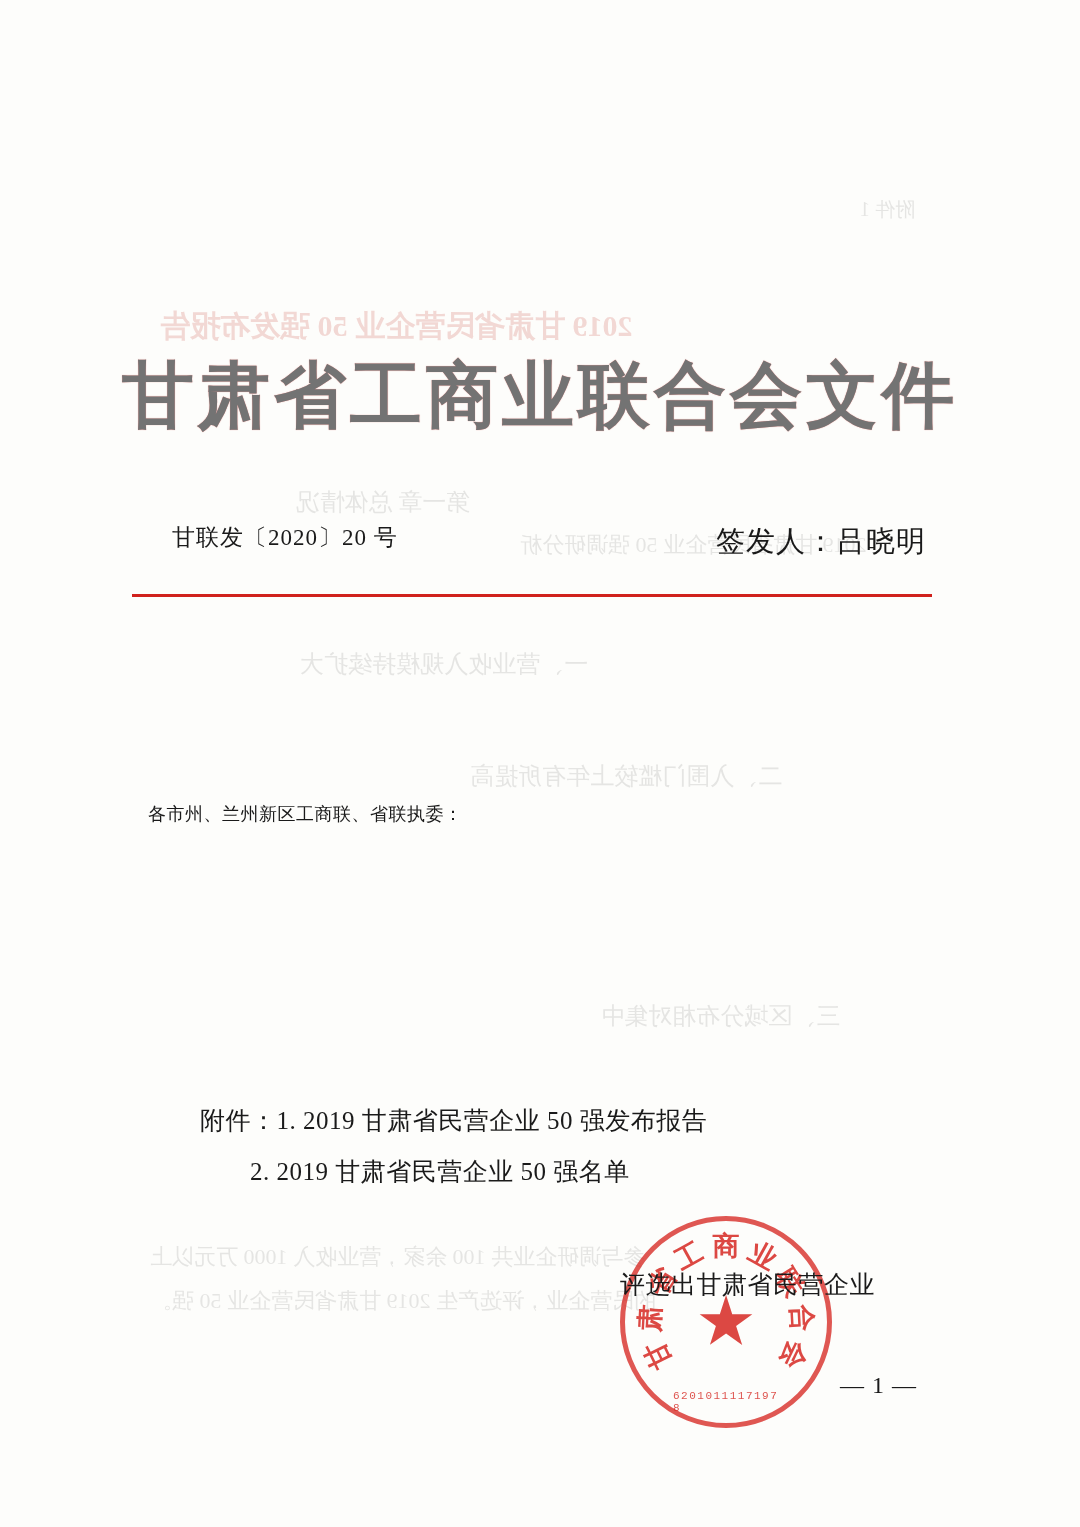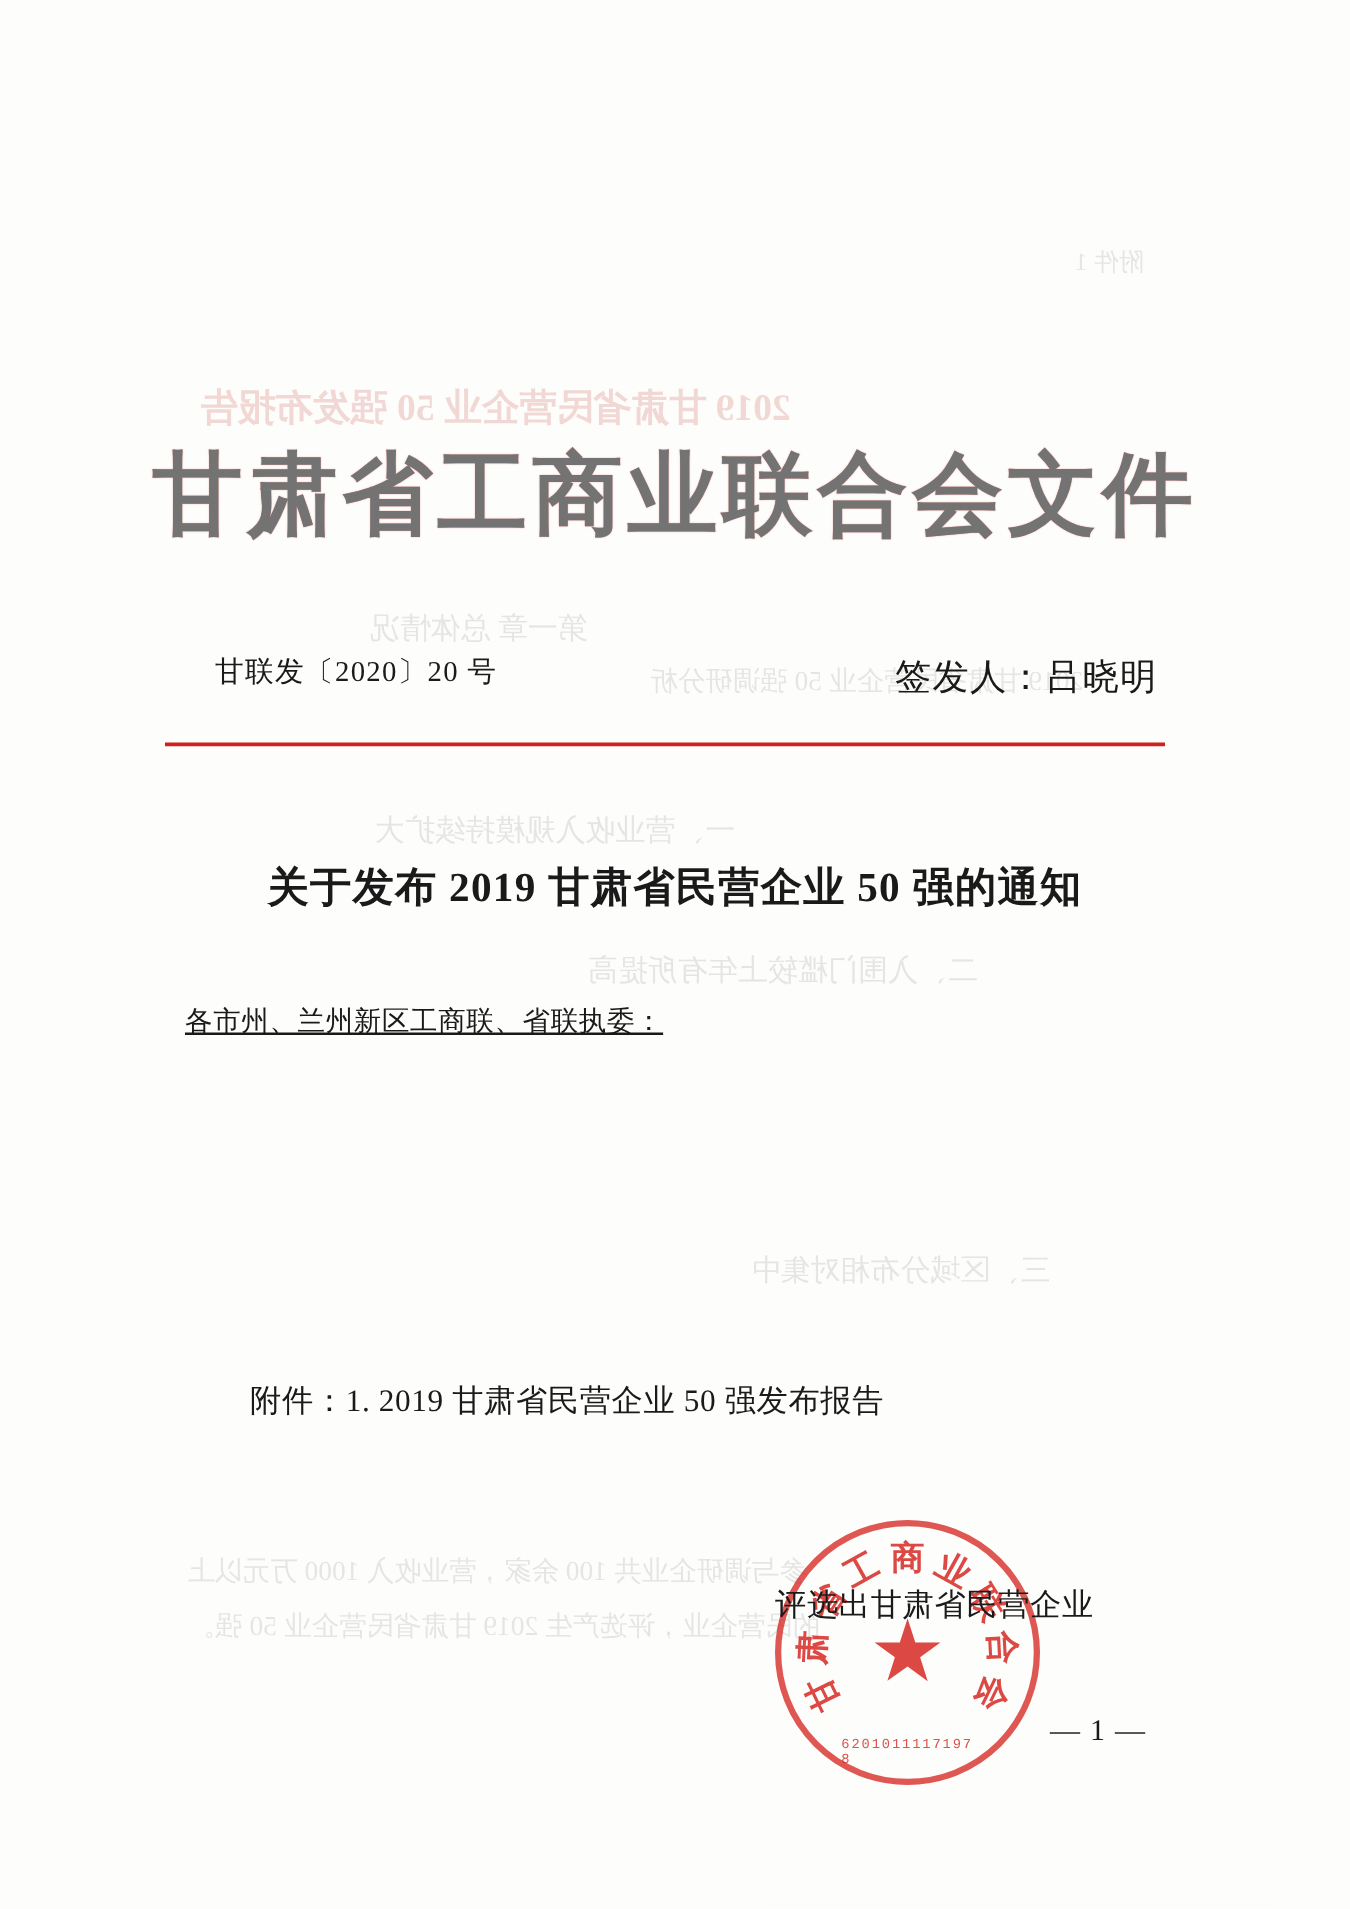--- a/index.html
+++ b/index.html
@@ -81,23 +81,22 @@
     text-align: center;
     font-size: 33px;
     font-weight: bold;
     letter-spacing: 1px;
   }
 
   .salutation {
     position: absolute;
     top: 802px;
     left: 148px;
-    font-size: 22px;
-    letter-spacing: 0.5px;
-    text-decoration: underline;
+    font-size: 18px;
+    letter-spacing: 0.5px;
   }
 
   .body-text {
     position: absolute;
     top: 852px;
     left: 148px;
     width: 800px;
     font-size: 25px;
     line-height: 49px;
     text-align: justify;
@@ -198,26 +197,26 @@
   <div class="bleed" style="top:1242px; left:150px; font-size:22px;">参与调研企业共 100 余家，营业收入 1000 万元以上</div>
   <div class="bleed" style="top:1286px; left:150px; font-size:22px;">的民营企业，评选产生 2019 甘肃省民营企业 50 强。</div>
 
   <div class="masthead">甘肃省工商业联合会文件</div>
 
   <div class="doc-no">甘联发〔2020〕20 号</div>
   <div class="signer">签发人：吕晓明</div>
 
   <div class="red-rule"></div>
 
-  <div class="title">关于发布 2019 甘肃省民营企业 50 强的通知</div>
 
   <div class="salutation">各市州、兰州新区工商联、省联执委：</div>
 
 
   <div class="attach l1">附件：1. 2019 甘肃省民营企业 50 强发布报告</div>
+  <div class="attach l2">2. 2019 甘肃省民营企业 50 强名单</div>
 
   <div class="seal">
     <div class="ring"></div>
     <div class="star">★</div>
     <div class="arc-char" id="seal-arc">
         <span style="left: -68.3083px; top: 33.3162px; transform: translate(-50%, -50%) rotate(-116deg);">甘</span>
         <span style="left: -75.8958px; top: -3.97753px; transform: translate(-50%, -50%) rotate(-87deg);">肃</span>
         <span style="left: -64.4517px; top: -40.2739px; transform: translate(-50%, -50%) rotate(-58deg);">省</span>
         <span style="left: -36.8455px; top: -66.4711px; transform: translate(-50%, -50%) rotate(-29deg);">工</span>
         <span style="left: 4.65366e-15px; top: -76px; transform: translate(-50%, -50%) rotate(0deg);">商</span>

